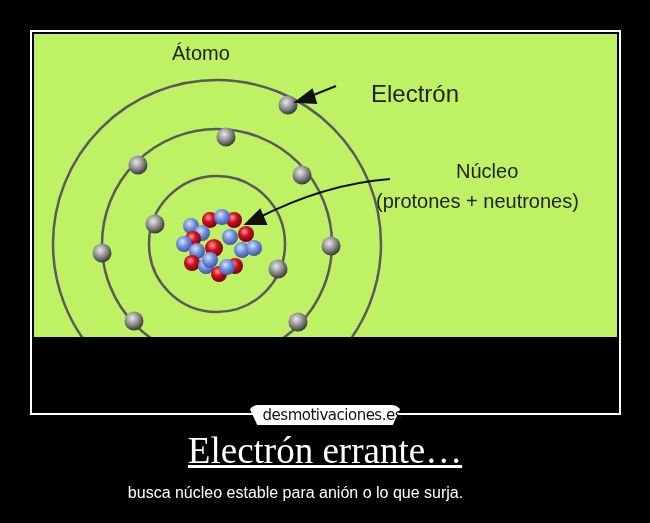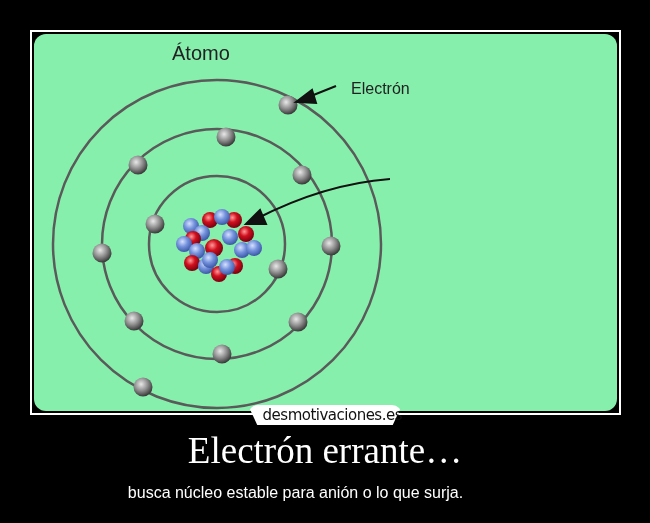--- a/index.html
+++ b/index.html
@@ -1,30 +1,30 @@
 <!DOCTYPE html>
 <html><head>
 <meta charset="utf-8">
 <style>
   html, body { margin:0; padding:0; background:#000; }
   body { width:650px; height:523px; position:relative; overflow:hidden; font-family:"Liberation Sans", sans-serif; }
   .frame { position:absolute; left:30px; top:30px; width:587px; height:381px; border:2px solid #fff; }
-  .pic { position:absolute; left:34px; top:34px; width:583px; height:377px; background:#86efac; overflow:hidden;border-radius:12px; }
+  .pic { position:absolute; left:34px; top:34px; width:583px; height:303px; background:#bef264; overflow:hidden; }
   .pic svg { position:absolute; left:0; top:0; }
   .label { position:absolute; color:#222; font-family:"Liberation Sans", sans-serif; white-space:nowrap; }
   .lbl-atom { left:138px; top:8px; font-size:20px; }
-  .lbl-electron { left:317px; top:46px; font-size:16px; }
+  .lbl-electron { left:337px; top:46px; font-size:24px; }
   .lbl-nucleo { left:422px; top:126px; font-size:20px; }
   .lbl-prot { left:342px; top:156px; font-size:20px; }
   .wm { position:absolute; left:248px; top:405px; width:154px; height:20px; background:#fff; border-radius:10px 10px 4px 4px;
         clip-path: polygon(0 0, 100% 0, 94% 100%, 6% 100%); }
   .wm-text { position:absolute; left:248px; top:405px; width:154px; text-align:right; font-size:15px; color:#111;
         font-family:"DejaVu Sans", sans-serif; letter-spacing:-0.5px; line-height:20px; }
   .title { position:absolute; left:0; width:650px; top:428px; text-align:center; color:#fff;
-        font-family:"Liberation Serif", serif; font-size:37px; line-height:46px; }
+        font-family:"Liberation Serif", serif; font-size:37px; line-height:46px;text-decoration:underline; }
   .subtitle { position:absolute; left:0; width:591px; top:482px; text-align:center; color:#fff;
         font-family:"Liberation Sans", sans-serif; font-size:16px; line-height:22px; }
 </style>
 </head>
 <body>
 
 <div class="frame"></div>
 
 <div class="pic">
   <svg width="583" height="377" viewBox="0 0 583 377">
@@ -91,19 +91,21 @@
 
     <g stroke="#111" stroke-width="2" fill="#111">
       <line x1="302" y1="52" x2="272" y2="64"></line>
       <polygon points="262,68 278,56 282,69"></polygon>
       <path d="M356 145 Q 290 150 222 185" fill="none"></path>
       <polygon points="212,190 226,176 232,190"></polygon>
     </g>
   </svg>
   <div class="label lbl-atom">Átomo</div>
   <div class="label lbl-electron">Electrón</div>
+  <div class="label lbl-nucleo">Núcleo</div>
+  <div class="label lbl-prot">(protones + neutrones)</div>
 </div>
 
 <div class="wm"></div>
 <div class="wm-text">desmotivaciones.es</div>
 
 <div class="title">Electrón errante…</div>
 <div class="subtitle">busca núcleo estable para anión o lo que surja.</div>
 
 </body></html>

